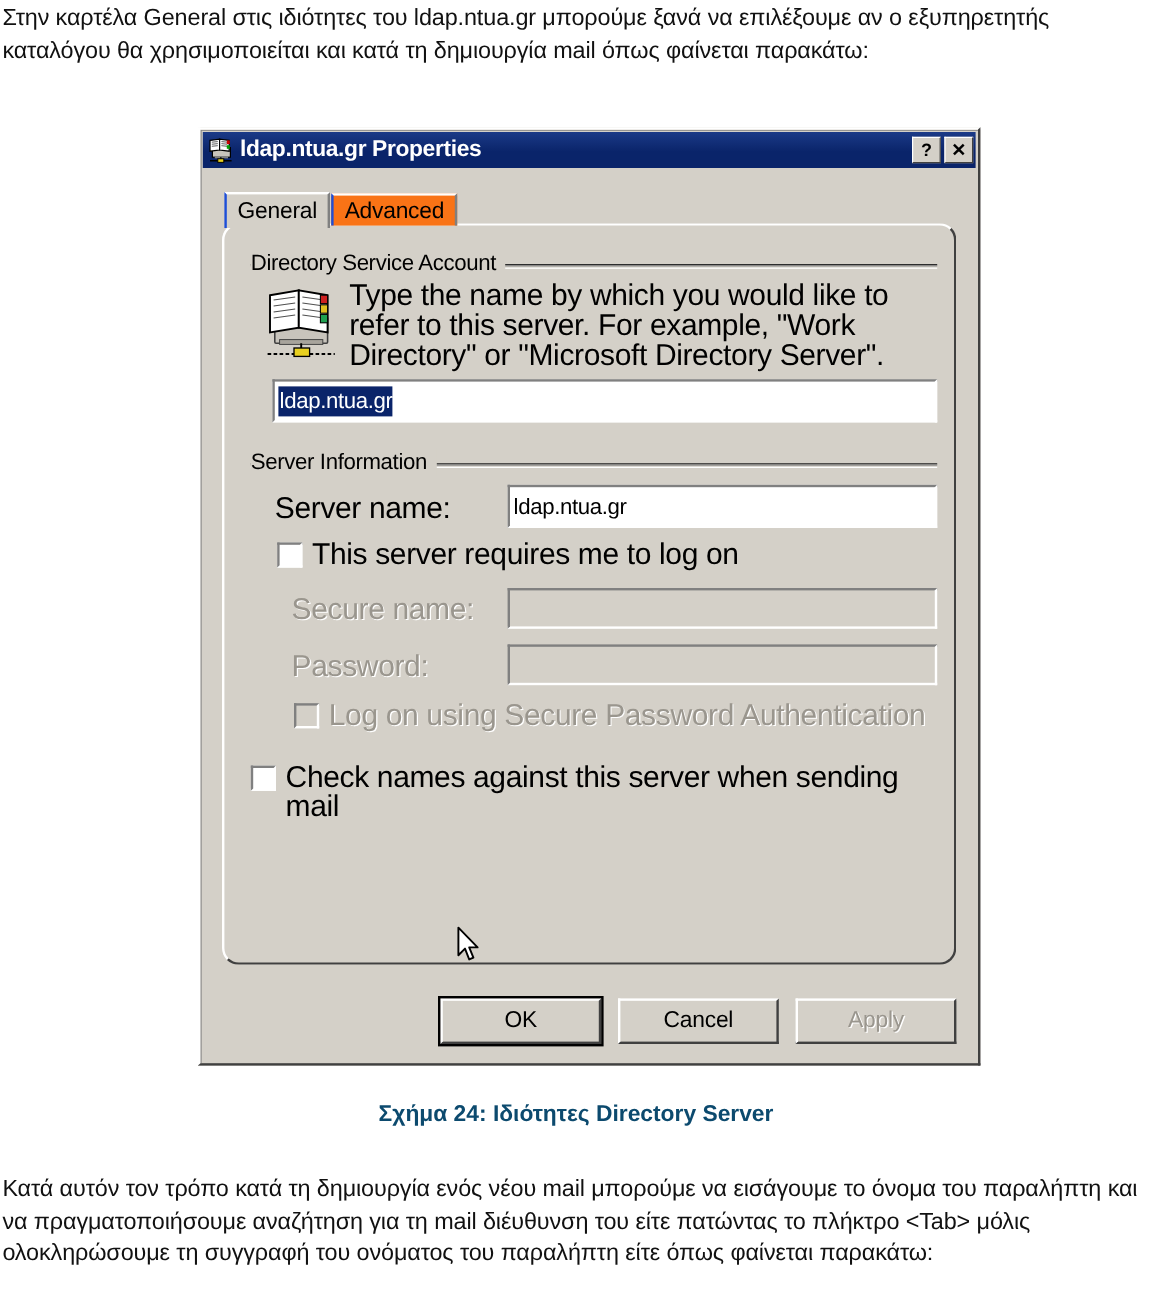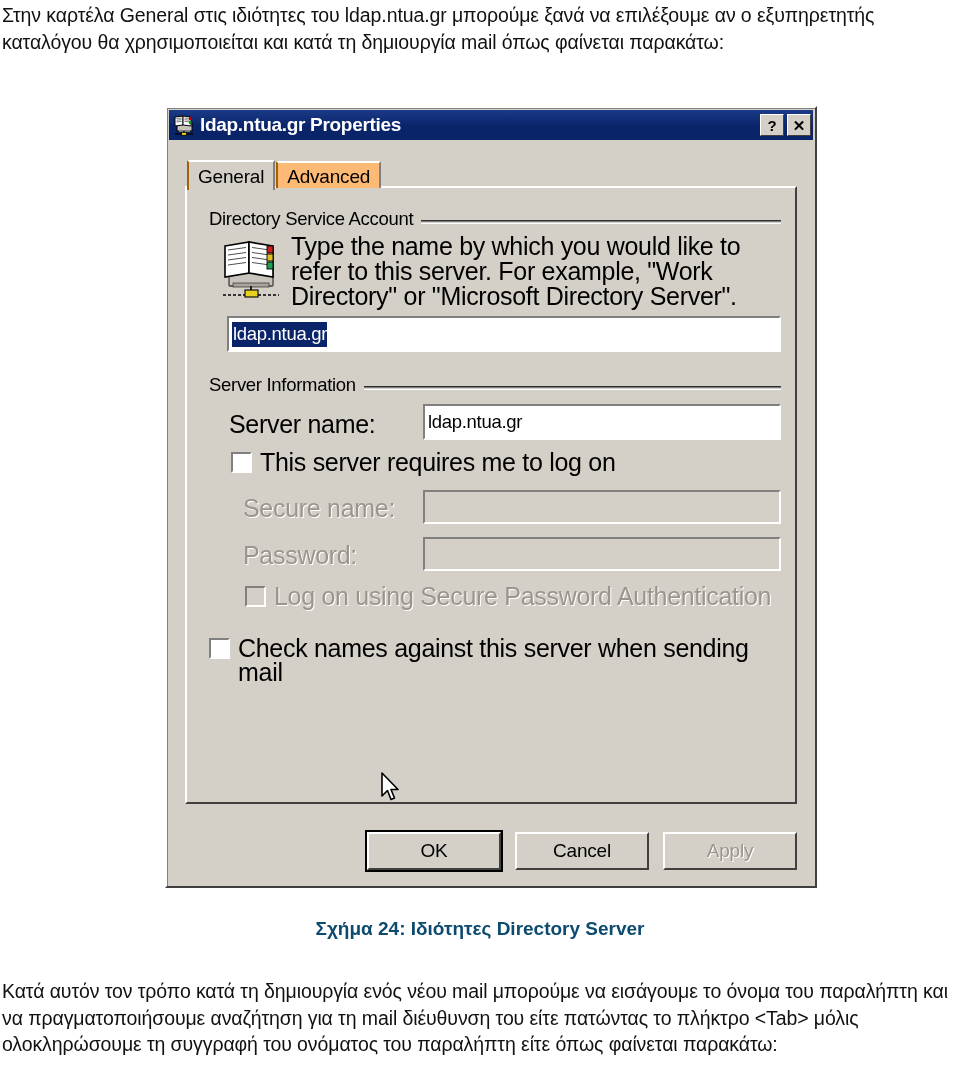--- a/index.html
+++ b/index.html
@@ -118,53 +118,54 @@
     display: flex;
     align-items: flex-end;
     height: 30px;
     z-index: 3;
   }
   .tab {
     font-size: 19px;
     padding: 3px 9px 4px 9px;
     background: #d4d0c8;
     border-top: 2px solid #ffffff;
-    border-left: 2px solid #a16207;
+    border-left: 2px solid #1d4ed8;
     border-right: 2px solid #808080;
     box-sizing: border-box;
     color: #000000;
     letter-spacing: -0.2px;
     line-height: 22px;
   }
   .tab.active {
     height: 30px;
     margin-bottom: -2px;
     padding-top: 4px;
     z-index: 4;
     position: relative;
     background: #d4d0c8;
   }
   .tab.inactive {
     height: 27px;
     margin-left: 1px;
-    background: #fdba74;
+    background: #f97316;
   }
 
   .tabpage {
     position: absolute;
     left: 18px;
     top: 78px;
     right: 18px;
     bottom: 82px;
     background: #d4d0c8;
     border-top: 2px solid #ffffff;
     border-left: 2px solid #ffffff;
     border-right: 2px solid #404040;
     border-bottom: 2px solid #404040;
     box-sizing: border-box;
+    border-radius: 14px;
   }
 
   
   .groupbox {
     position: absolute;
     left: 22px;
     right: 14px;
   }
   .group-legend {
     position: absolute;

